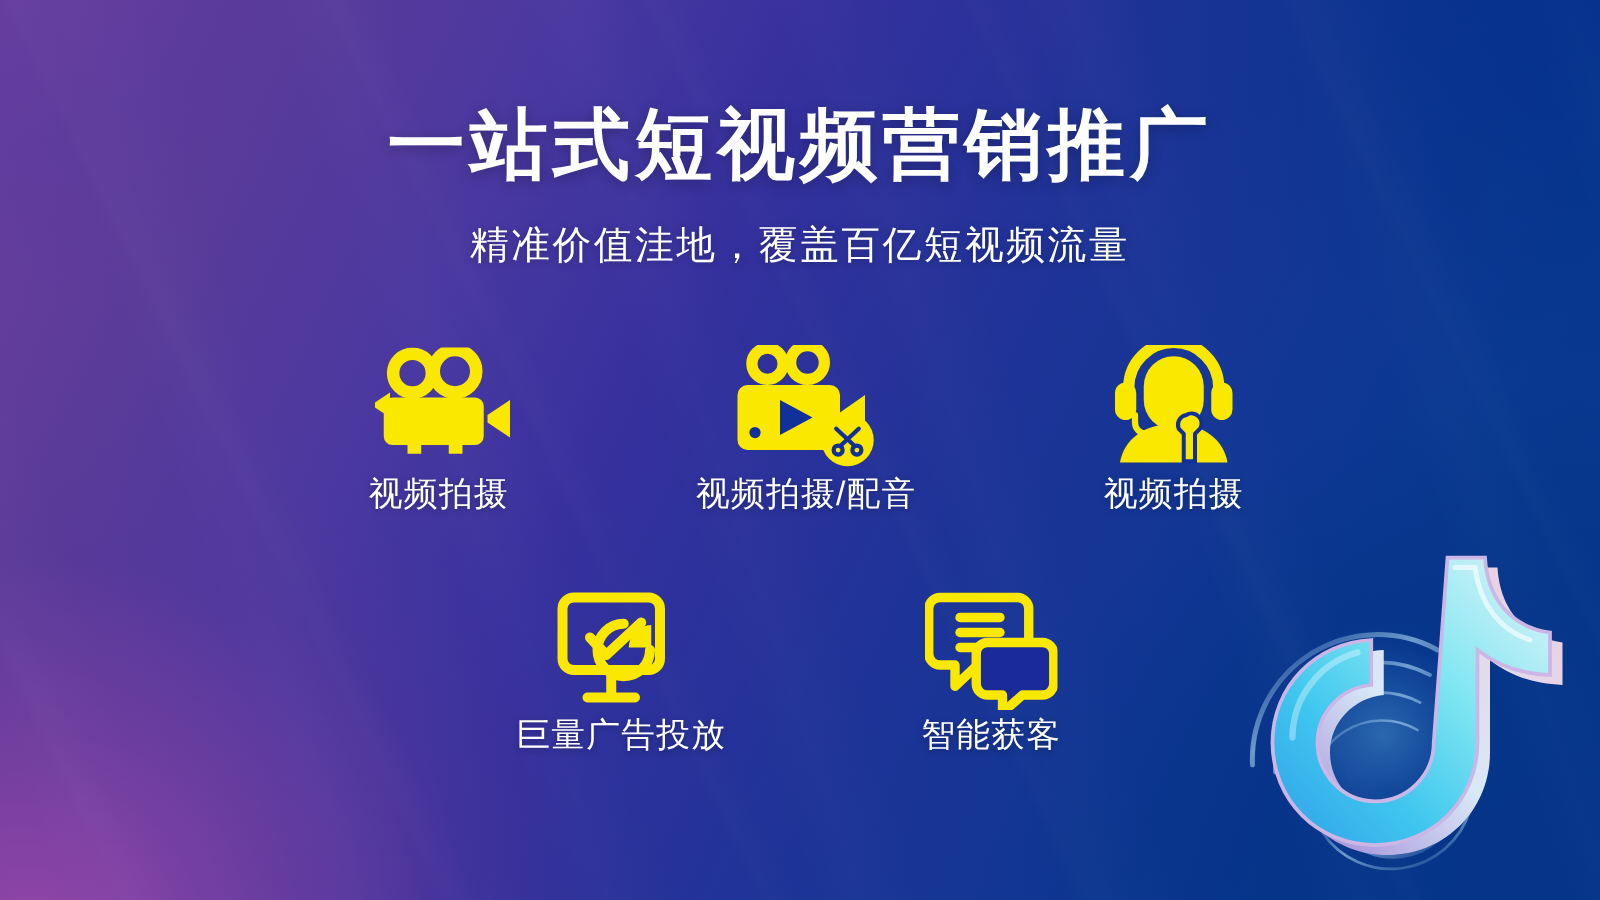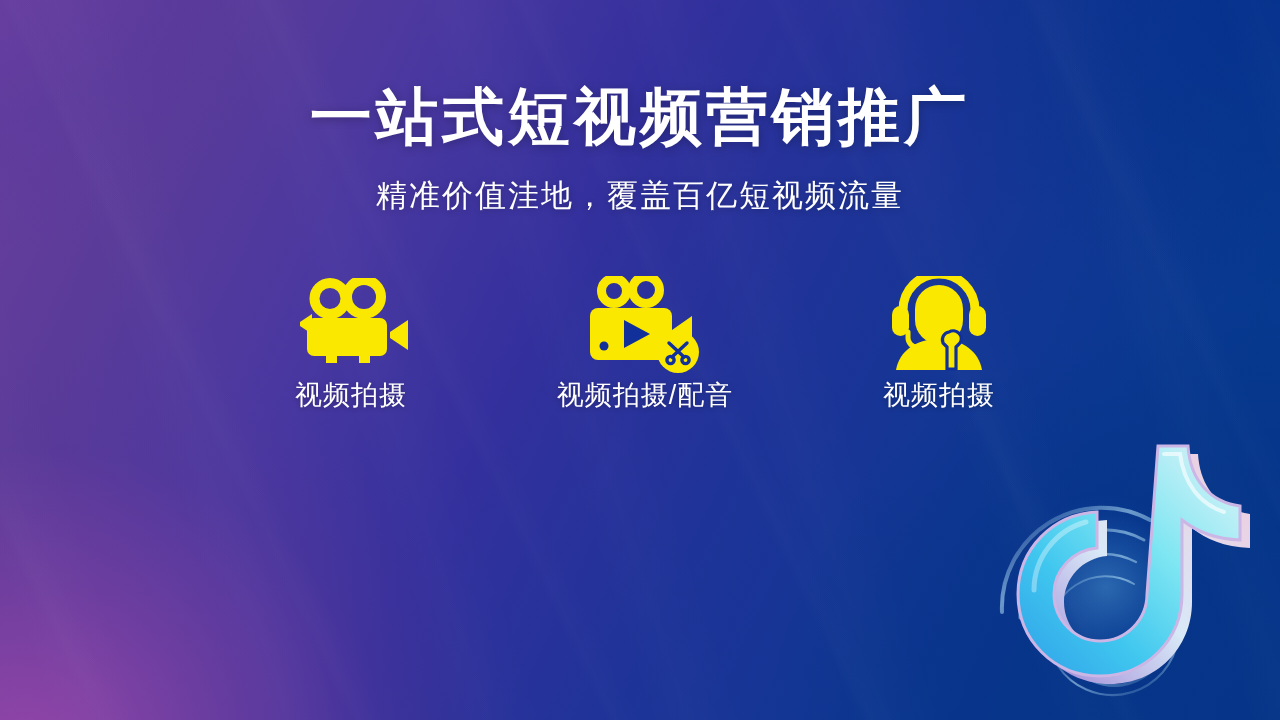--- a/index.html
+++ b/index.html
@@ -233,21 +233,46 @@
           <path d="M63 56 a8 8 0 0 1 11 11 l-4 4 v22 h-9 v-22 l-4 -4 a8 8 0 0 1 6 -11 z" fill="#FAE800" stroke="#12309a" stroke-width="3.2"></path>
         </svg>
       </div>
       <div class="feature-label">视频拍摄</div>
     </div>
 
   </div>
 
   <div class="row row-2">
 
-
+    <div class="feature">
+      <div class="feature-icon">
+        <svg width="110" height="98" viewBox="0 0 110 98" fill="none" stroke="#FAE800" stroke-width="8" stroke-linecap="round" stroke-linejoin="round" aria-hidden="true">
+          <rect x="8" y="8" width="78" height="58" rx="9"></rect>
+          <path d="M47 66 v18"></path>
+          <path d="M28 88 h38"></path>
+          <path d="M30 40 l13 14 l28 -26"></path>
+          <path d="M78 50 a21 21 0 1 1 -21 -21" stroke-width="8"></path>
+          <path d="M79 30 v18 h-18 a18 18 0 0 1 18 -18 z" fill="#FAE800" stroke="none"></path>
+        </svg>
+      </div>
+      <div class="feature-label">巨量广告投放</div>
+    </div>
+
+    <div class="feature">
+      <div class="feature-icon">
+        <svg width="106" height="98" viewBox="0 0 106 98" fill="none" stroke="#FAE800" stroke-width="7.5" stroke-linecap="round" stroke-linejoin="round" aria-hidden="true">
+          <path d="M12 8 h62 a9 9 0 0 1 9 9 v36 a9 9 0 0 1 -9 9 h-32 l-18 17 v-17 h-12 a9 9 0 0 1 -9 -9 v-36 a9 9 0 0 1 9 -9 z"></path>
+          <path d="M28 24 h32"></path>
+          <path d="M28 36 h32"></path>
+          <path d="M28 48 h19"></path>
+          <path d="M50 44 h44 a9 9 0 0 1 9 9 v24 a9 9 0 0 1 -9 9 h-16 l-16 14 v-14 h-12 a9 9 0 0 1 -9 -9 v-24 a9 9 0 0 1 9 -9 z" fill="#1b2a99"></path>
+        </svg>
+      </div>
+      <div class="feature-label">智能获客</div>
+    </div>
 
   </div>
 
   <div class="douyin">
     <div class="glow"></div>
     <svg viewBox="0 0 300 280" width="300" height="280" aria-hidden="true">
       <defs>
         <linearGradient id="noteGrad" x1="0" y1="1" x2="1" y2="0">
           <stop offset="0%" stop-color="#2f9fe8"></stop>
           <stop offset="30%" stop-color="#3fc6ef"></stop>

